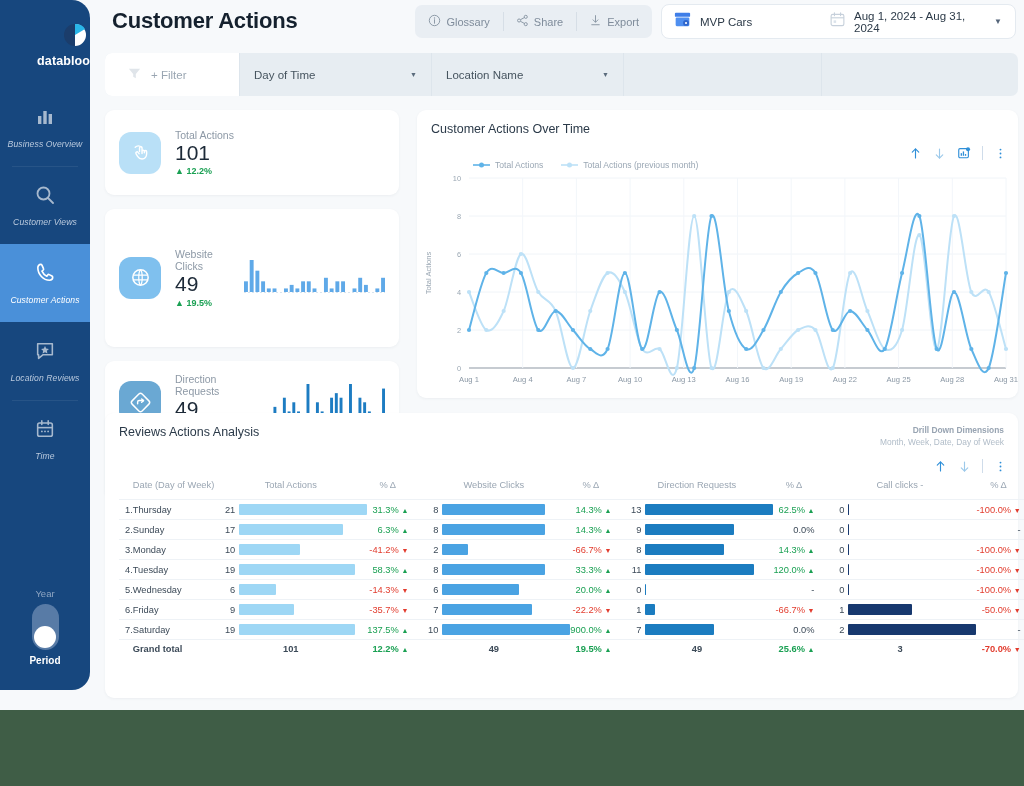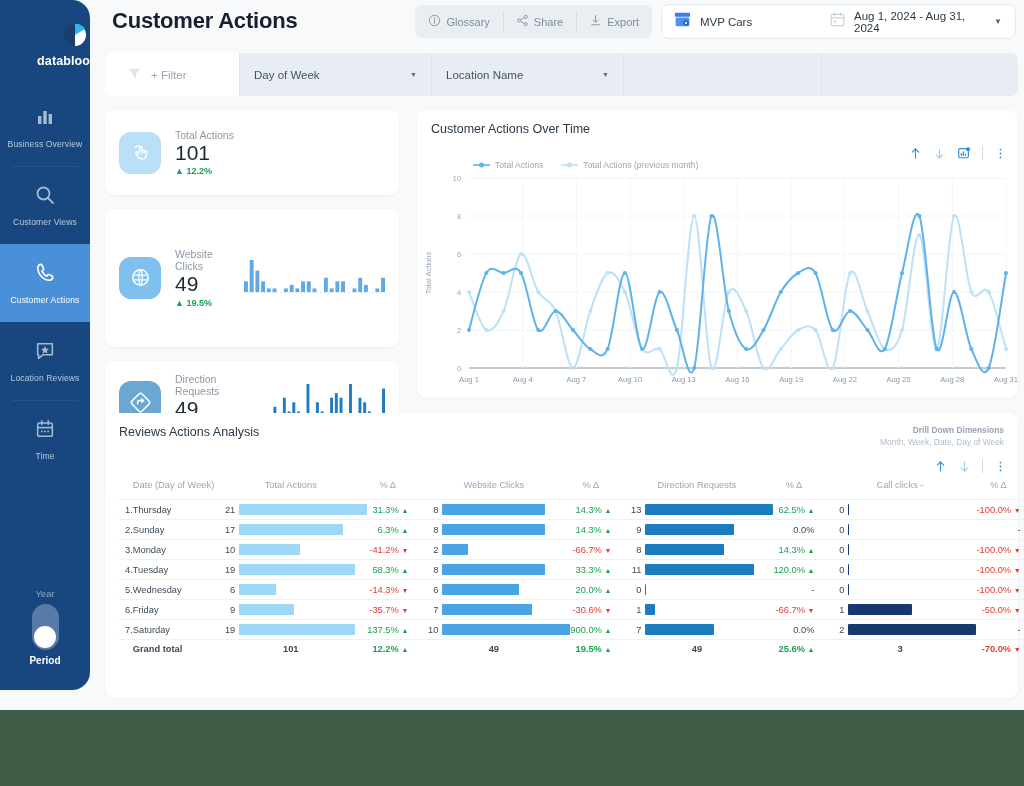--- a/index.html
+++ b/index.html
@@ -35,20 +35,21 @@
   .logo-text {
     color: #fff; font-size: 12.5px; font-weight: bold;
     letter-spacing: .1px;
   }
   .nav-item {
     width: 90px; height: 78px;
     display: flex; flex-direction: column;
     align-items: center; justify-content: center;
     gap: 7px; cursor: pointer;
     position: relative;
+    font-style: italic;
   }
   .nav-item + .nav-item::before {
     content: ""; position: absolute; top: 0; left: 12px; right: 12px;
     height: 1px; background: rgba(255,255,255,.07);
   }
   .nav-item .ico { opacity: .62; }
   .nav-label {
     font-size: 8.6px; color: #b9c9dd; letter-spacing: .1px;
     white-space: nowrap;
   }
@@ -374,21 +375,21 @@
   <div id="filterbar">
     <div class="f-cell f-add">
       <span>
         <svg width="15" height="15" viewBox="0 0 16 16">
             <path d="M2 3h12l-4.6 5.4V13L6.6 11.4V8.4z" fill="#e0e5ea"></path>
           </svg>
       </span>
       <span>+ Filter</span>
     </div>
     <div class="f-cell f-dim">
-      <span>Day of Week</span>
+      <span>Day of Time</span>
       <span class="caret">▼</span>
     </div>
     <div class="f-cell f-dim">
       <span>Location Name</span>
       <span class="caret">▼</span>
     </div>
     <div class="f-cell f-empty"></div>
     <div class="f-cell f-empty" style="border-right:none"></div>
   </div>
 
@@ -869,21 +870,21 @@
                 <span class="barfill" style="width:54.9px;background:#9ed7f5"></span>
               </div>
             </td>
             <td class="c-pct"><span class="down">-35.7%</span> <span class="arr down">▼</span></td>
             <td class="c-bar">
               <div class="barcell">
                 <span class="barnum">7</span>
                 <span class="barfill" style="width:89.6px;background:#4aa3e3"></span>
               </div>
             </td>
-            <td class="c-pct"><span class="down">-30.6%</span> <span class="arr down">▼</span></td>
+            <td class="c-pct"><span class="down">-22.2%</span> <span class="arr down">▼</span></td>
             <td class="c-bar">
               <div class="barcell">
                 <span class="barnum">1</span>
                 <span class="barfill" style="width:9.8px;background:#1b7cc0"></span>
               </div>
             </td>
             <td class="c-pct"><span class="down">-66.7%</span> <span class="arr down">▼</span></td>
             <td class="c-bar">
               <div class="barcell">
                 <span class="barnum">1</span>

